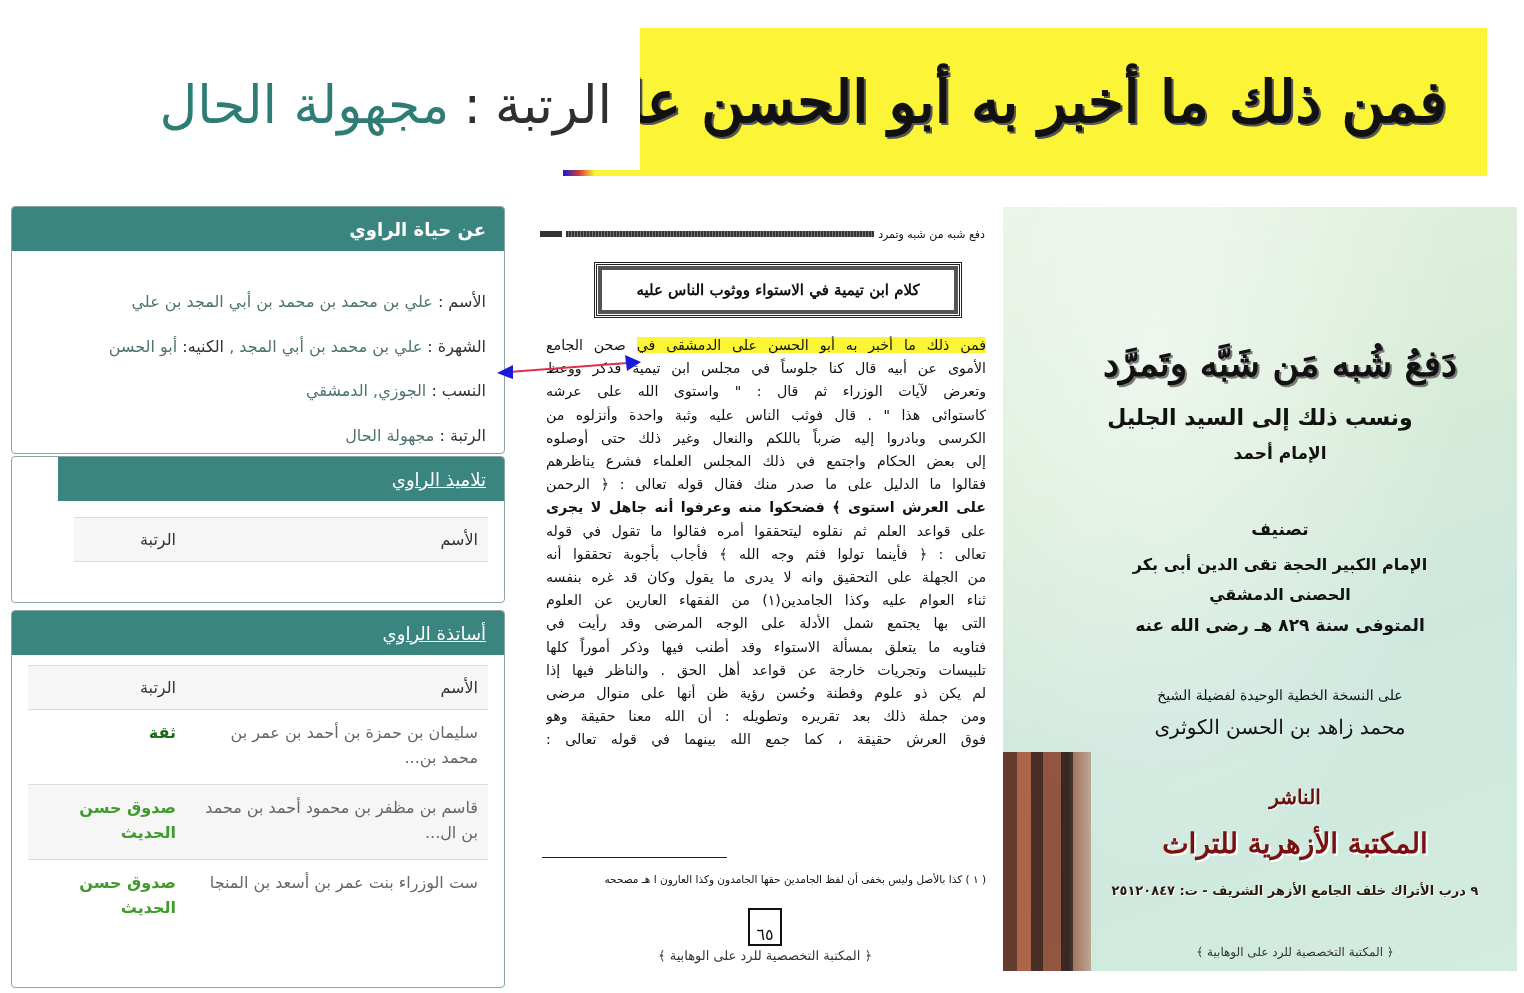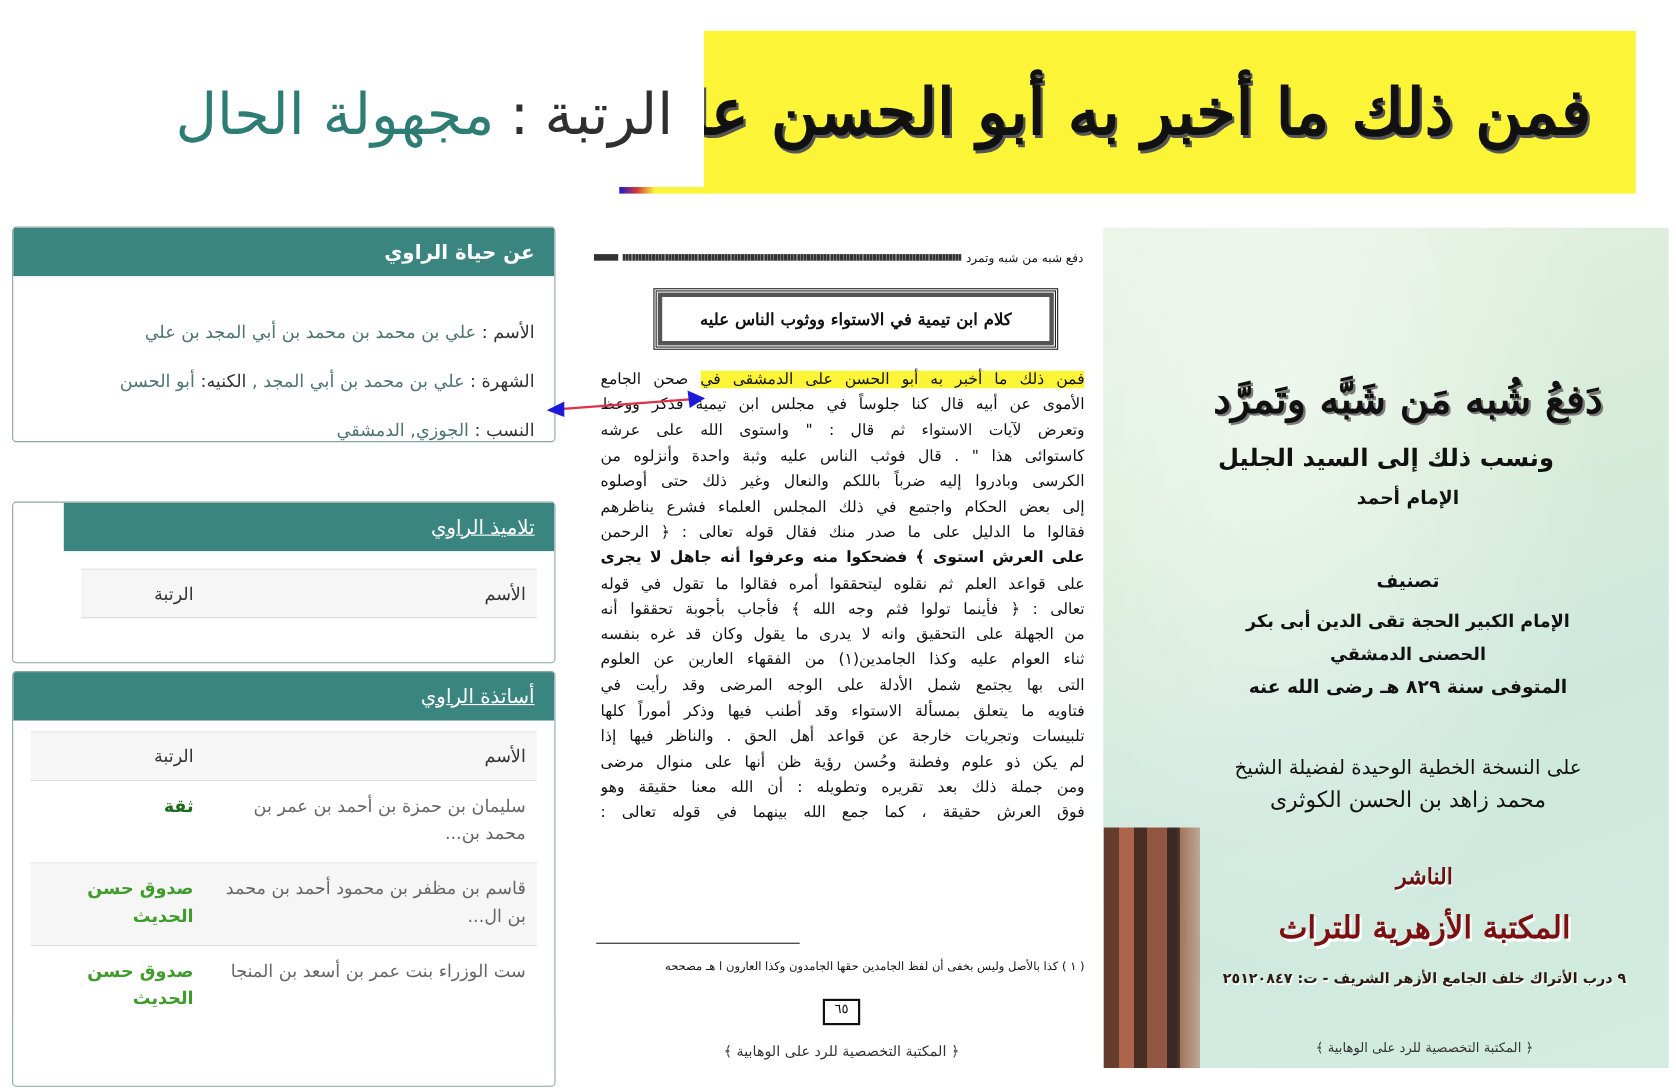--- a/index.html
+++ b/index.html
@@ -74,23 +74,23 @@
   .body-text {
     position: absolute; right: 14px; top: 124px; width: 440px;
     font-size: 14.2px; line-height: 23.2px; text-align: justify;
   }
   .body-text .ln { display: block; white-space: nowrap; overflow: hidden; text-align-last: justify; }
   .hl { background: #fbf437; }
   .b { font-weight: bold; }
   .fn-rule { position: absolute; left: 12px; top: 647px; width: 185px; height: 1px; background: #222; }
   .footnote { position: absolute; right: 14px; top: 662px; width: 440px; font-size: 10.5px; line-height: 15px; }
   .pagenum {
-    position: absolute; left: 218px; top: 698px; width: 34px; height: 24px;
-    border: 2px solid #111; display: flex; align-items: flex-start; justify-content: center;
-    font-size: 12px;
+    position: absolute; left: 218px; top: 698px; width: 34px; height: 38px;
+    border: 2px solid #111; display: flex; align-items: flex-end; justify-content: center;
+    font-size: 16px;
   }
   .lib-footer { position: absolute; left: 0; right: 0; top: 738px; text-align: center; font-family: "DejaVu Serif", serif; font-size: 13px; color: #333; }
 
   
   .arrow { position: absolute; left: 495px; top: 335px; width: 150px; height: 50px; }
 
   
   .cover {
     position: absolute; left: 1003px; top: 207px; width: 514px; height: 764px;
     background:
@@ -110,21 +110,21 @@
     font-family: "DejaVu Serif", serif; font-weight: bold; font-size: 36px; color: #111;
     text-shadow: 2px 2px 0 #7a7a7a; padding-left: 40px;
   }
   .cover-line { position: absolute; left: 0; right: 0; text-align: center; font-family: "DejaVu Sans", sans-serif; font-weight: bold; color: #111; }
   .cover-sub1 { top: 198px; font-size: 22px; }
   .cover-sub2 { top: 236px; font-size: 17px; padding-left: 40px; }
   .cover-tasnif { top: 312px; font-size: 17px; padding-left: 40px; }
   .cover-a1 { top: 348px; font-size: 16px; padding-left: 40px; }
   .cover-a2 { top: 378px; font-size: 16px; padding-left: 40px; }
   .cover-a3 { top: 408px; font-size: 17px; padding-left: 40px; }
-  .cover-ms { top: 480px; font-size: 18px; font-weight: normal; font-family: "DejaVu Serif", serif; padding-left: 40px; }
+  .cover-ms { top: 480px; font-size: 14px; font-weight: normal; font-family: "DejaVu Serif", serif; padding-left: 40px; }
   .cover-editor { top: 508px; font-size: 20px; font-weight: normal; font-family: "DejaVu Serif", serif; padding-left: 40px; }
   .cover-pub-lab { top: 578px; font-size: 20px; color: #6a1010; font-family: "DejaVu Serif", serif; padding-left: 70px; text-shadow: 1px 1px 0 #fff; }
   .cover-pub { top: 620px; font-size: 28px; color: #7a1010; font-family: "DejaVu Serif", serif; padding-left: 70px; text-shadow: 2px 2px 0 #fff; }
   .cover-addr { top: 676px; font-size: 13px; color: #2a1a10; padding-left: 70px; text-shadow: 1px 1px 0 #fff; }
   .cover-lib { top: 738px; font-size: 12px; font-weight: normal; color: #333; font-family: "DejaVu Serif", serif; padding-left: 70px; }
   .books {
     position: absolute; left: 0; top: 545px; width: 110px; height: 230px;
     background:
       linear-gradient(90deg, #5a2a1a 0 14px, #a8563a 14px 28px, #3a1a12 28px 40px, #8a4630 40px 58px, #2a1410 58px 70px, #9c5a3e 70px 88px, transparent 88px);
     opacity: 0.9;
@@ -138,21 +138,21 @@
 <div class="zoom-left">
   <span>الرتبة</span>
   <span style="margin:0 14px;">:</span>
   <span class="val">مجهولة الحال</span>
 </div>
 <div class="zoom-right">
   <span>فمن ذلك ما أخبر به أبو الحسن على الدمشقى</span>
 </div>
 <div class="zoom-right-strip"></div>
 
-<div class="panel" style="top:206px; height:196px;">
+<div class="panel" style="top:206px; height:248px;">
   <div class="panel-header">
     <span>عن حياة الراوي</span>
   </div>
   <div class="bio-body">
     <div class="bio-row">
       <span>الأسم :</span>
       <span class="v">علي بن محمد بن محمد بن أبي المجد بن علي</span>
     </div>
     <div class="bio-row">
       <span>الشهرة :</span>
@@ -223,21 +223,21 @@
   </div>
   <div class="chapter-box">
     <span>كلام ابن تيمية في الاستواء ووثوب الناس عليه</span>
   </div>
   <div class="body-text">
     <span class="ln">
       <span class="hl">فمن ذلك ما أخبر به أبو الحسن على الدمشقى في</span>
       <span>صحن الجامع</span>
     </span>
     <span class="ln">الأموى عن أبيه قال كنا جلوساً في مجلس ابن تيمية فذكر ووعظ</span>
-    <span class="ln">وتعرض لآيات الاستواء ثم قال : " واستوى الله على عرشه</span>
+    <span class="ln">وتعرض لآيات الوزراء ثم قال : " واستوى الله على عرشه</span>
     <span class="ln">كاستوائى هذا " . قال فوثب الناس عليه وثبة واحدة وأنزلوه من</span>
     <span class="ln">الكرسى وبادروا إليه ضرباً باللكم والنعال وغير ذلك حتى أوصلوه</span>
     <span class="ln">إلى بعض الحكام واجتمع في ذلك المجلس العلماء فشرع يناظرهم</span>
     <span class="ln">فقالوا ما الدليل على ما صدر منك فقال قوله تعالى : ﴿ الرحمن</span>
     <span class="ln b">على العرش استوى ﴾ فضحكوا منه وعرفوا أنه جاهل لا يجرى</span>
     <span class="ln">على قواعد العلم ثم نقلوه ليتحققوا أمره فقالوا ما تقول في قوله</span>
     <span class="ln">تعالى : ﴿ فأينما تولوا فثم وجه الله ﴾ فأجاب بأجوبة تحققوا أنه</span>
     <span class="ln">من الجهلة على التحقيق وانه لا يدرى ما يقول وكان قد غره بنفسه</span>
     <span class="ln">ثناء العوام عليه وكذا الجامدين(١) من الفقهاء العارين عن العلوم</span>
     <span class="ln">التى بها يجتمع شمل الأدلة على الوجه المرضى وقد رأيت في</span>

